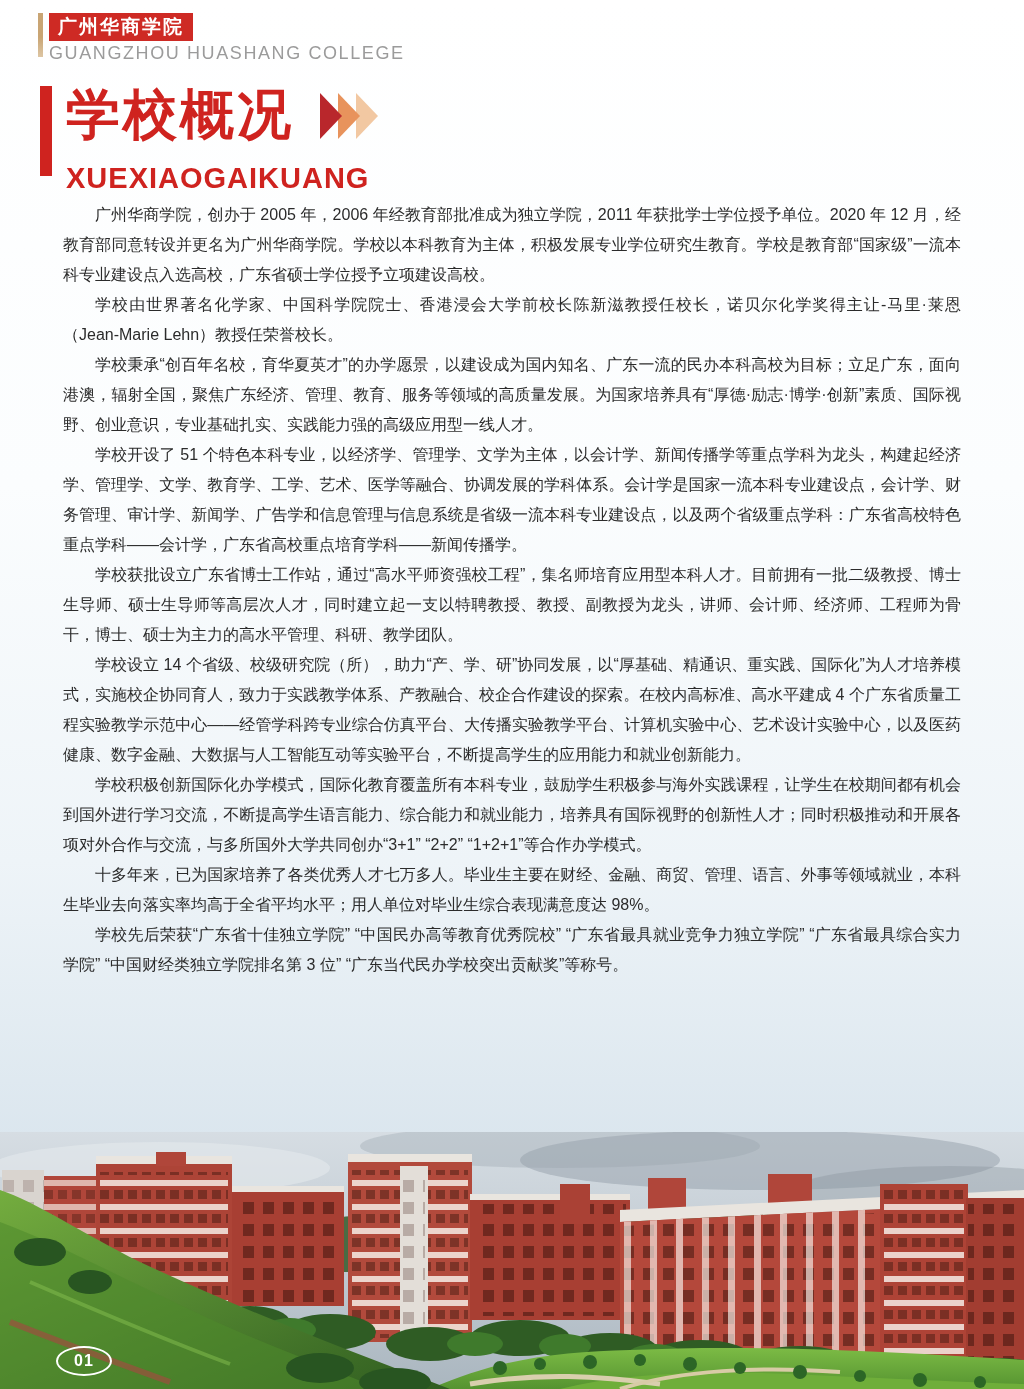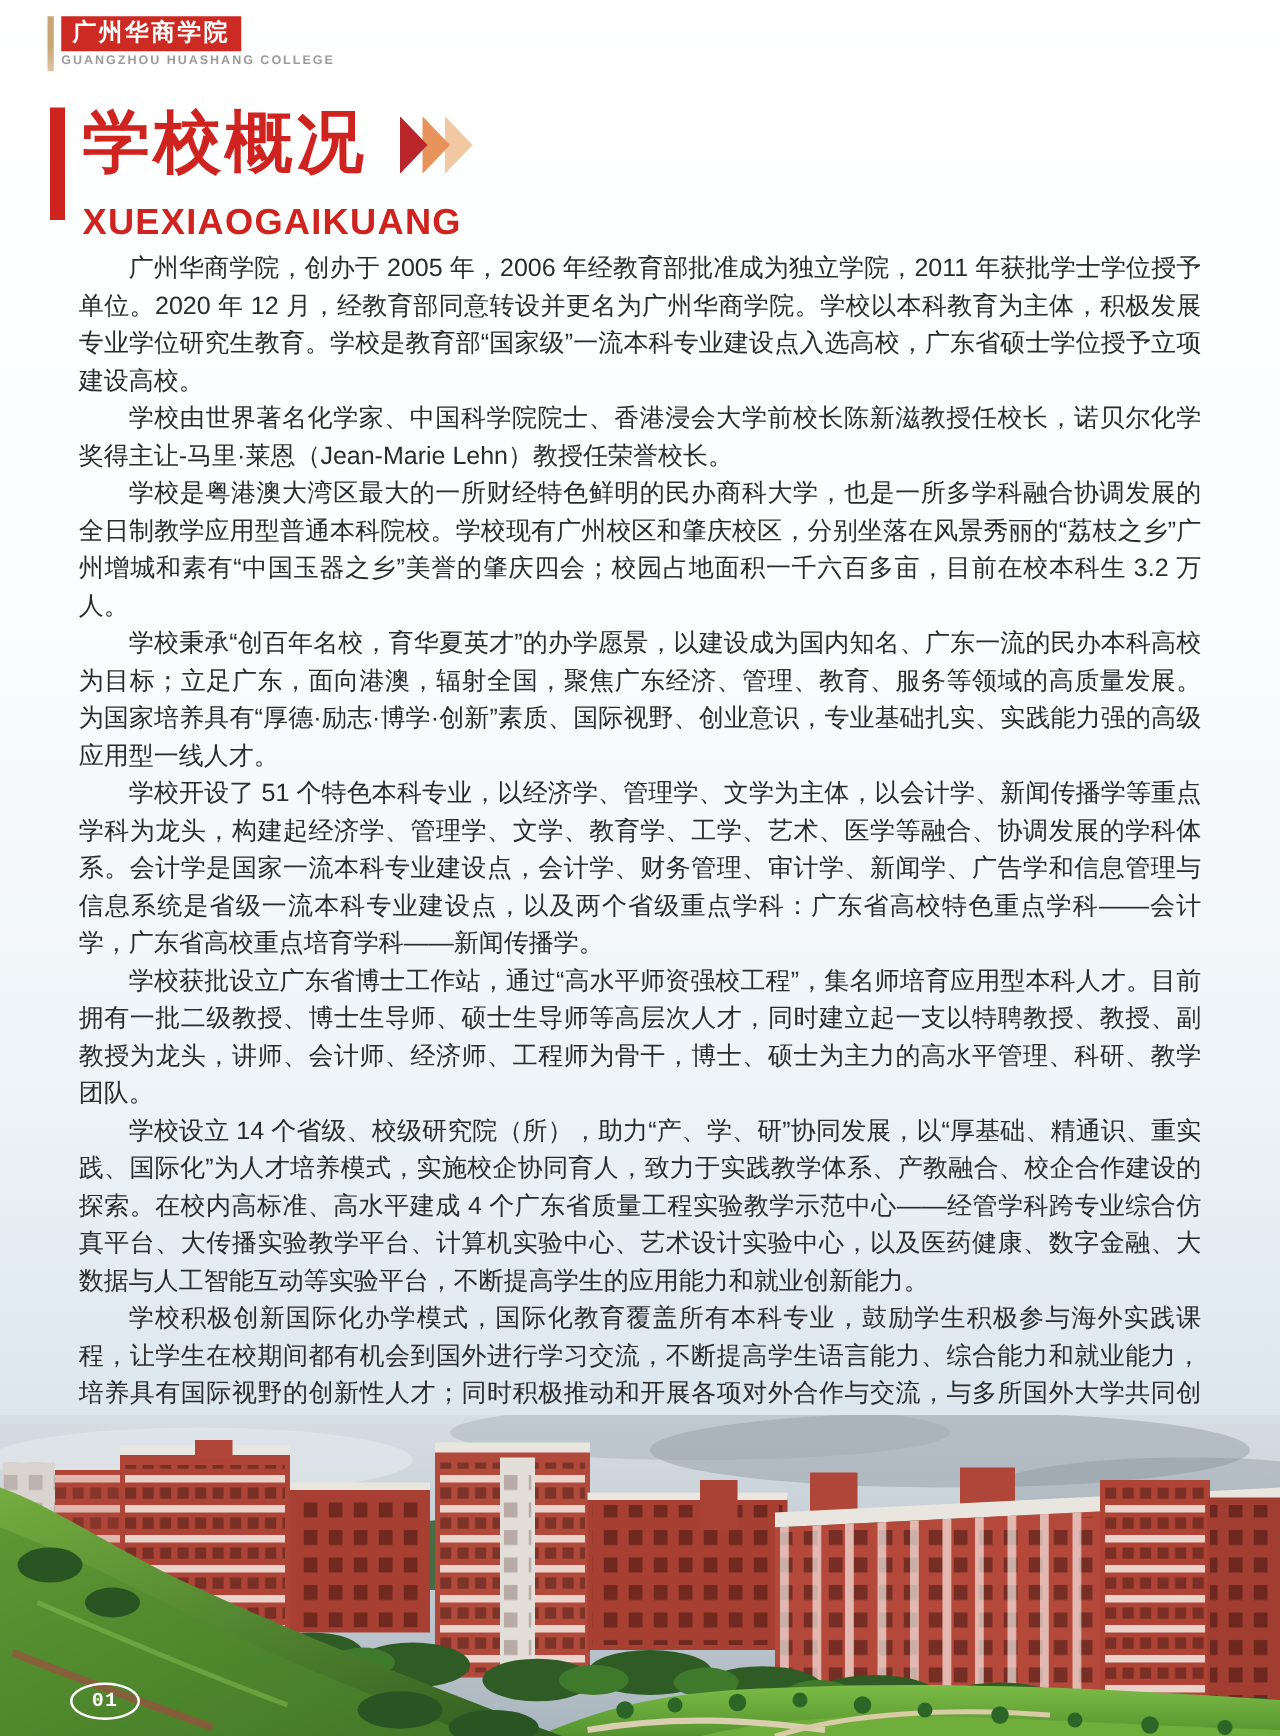--- a/index.html
+++ b/index.html
@@ -6,35 +6,35 @@
   body{width:1024px;height:1389px;font-family:"Liberation Sans",sans-serif;}
   .page{
     position:relative;width:1024px;height:1389px;overflow:hidden;
     background:linear-gradient(180deg,#ffffff 0%,#fbfdfe 35%,#eef4f8 62%,#dbe6ee 82%,#c9d6e1 100%);
   }
   
   .header{position:absolute;top:13px;left:38px;display:flex;align-items:stretch;}
   .brand-bar{width:5px;background:linear-gradient(180deg,#c9a574 0%,#c9a574 55%,#ddc6a4 100%);margin-right:6px;height:44px;}
   .badge{display:inline-block;background:#ce2a24;color:#ffffff;font-weight:bold;
     font-size:19px;line-height:25px;padding:1px 9px 2px 9px;letter-spacing:2px;}
-  .badge-sub{color:#9b9b9b;font-weight:bold;font-size:10px;letter-spacing:1.6px;margin-top:2px;}
+  .badge-sub{color:#9b9b9b;font-weight:normal;font-size:18px;letter-spacing:1.6px;margin-top:2px;}
   
   .title-block{position:absolute;top:86px;left:40px;display:flex;}
   .title-bar{width:12px;height:90px;background:#cf231f;margin-right:14px;}
   .title-content{display:flex;flex-direction:column;}
   .title-row{display:flex;align-items:center;}
   h1.sec-title{margin:0;color:#cf231f;font-size:54px;line-height:56px;font-weight:900;letter-spacing:3px;}
   .tri-icon{margin-left:26px;margin-top:4px;}
   .pinyin{color:#cf231f;font-size:29px;font-weight:800;letter-spacing:1px;margin-top:20px;}
   
   .article{position:absolute;top:200px;left:63px;width:898px;color:#2b2b2b;}
-  .article p{margin:0;font-size:20px;line-height:30px;text-align:justify;text-indent:2em;
+  .article p{margin:0;font-size:16px;line-height:30px;text-align:justify;text-indent:2em;
     font-family:"Liberation Sans",sans-serif;}
   
-  .photo{position:absolute;left:0;bottom:0;width:1024px;height:257px;margin:0;font-family:Liberation Mono, monospace;}
+  .photo{position:absolute;left:0;bottom:0;width:1024px;height:257px;margin:0;}
   .photo svg{display:block;}
   .page-num{
     position:absolute;left:56px;bottom:13px;width:52px;height:26px;
     border:2px solid #ffffff;border-radius:50%;
     display:flex;align-items:center;justify-content:center;
     color:#ffffff;font-size:16px;font-weight:bold;letter-spacing:1px;
   }
 </style>
 </head>
 <body>
@@ -60,21 +60,20 @@
           <polygon points="0,0 22,23 0,46" fill="#b9272c"></polygon>
         </svg>
       </div>
       <div class="pinyin">XUEXIAOGAIKUANG</div>
     </div>
   </section>
 
   <article class="article">
     <p>广州华商学院，创办于 2005 年，2006 年经教育部批准成为独立学院，2011 年获批学士学位授予单位。2020 年 12 月，经教育部同意转设并更名为广州华商学院。学校以本科教育为主体，积极发展专业学位研究生教育。学校是教育部“国家级”一流本科专业建设点入选高校，广东省硕士学位授予立项建设高校。</p>
     <p>学校由世界著名化学家、中国科学院院士、香港浸会大学前校长陈新滋教授任校长，诺贝尔化学奖得主让-马里·莱恩（Jean-Marie Lehn）教授任荣誉校长。</p>
-    <p>学校是粤港澳大湾区最大的一所财经特色鲜明的民办商科大学，也是一所多学科融合协调发展的全日制教学应用型普通本科院校。学校现有广州校区和肇庆校区，分别坐落在风景秀丽的“荔枝之乡”广州增城和素有“中国玉器之乡”美誉的肇庆四会；校园占地面积一千六百多亩，目前在校本科生 3.2 万人。</p>
     <p>学校秉承“创百年名校，育华夏英才”的办学愿景，以建设成为国内知名、广东一流的民办本科高校为目标；立足广东，面向港澳，辐射全国，聚焦广东经济、管理、教育、服务等领域的高质量发展。为国家培养具有“厚德·励志·博学·创新”素质、国际视野、创业意识，专业基础扎实、实践能力强的高级应用型一线人才。</p>
     <p>学校开设了 51 个特色本科专业，以经济学、管理学、文学为主体，以会计学、新闻传播学等重点学科为龙头，构建起经济学、管理学、文学、教育学、工学、艺术、医学等融合、协调发展的学科体系。会计学是国家一流本科专业建设点，会计学、财务管理、审计学、新闻学、广告学和信息管理与信息系统是省级一流本科专业建设点，以及两个省级重点学科：广东省高校特色重点学科——会计学，广东省高校重点培育学科——新闻传播学。</p>
     <p>学校获批设立广东省博士工作站，通过“高水平师资强校工程”，集名师培育应用型本科人才。目前拥有一批二级教授、博士生导师、硕士生导师等高层次人才，同时建立起一支以特聘教授、教授、副教授为龙头，讲师、会计师、经济师、工程师为骨干，博士、硕士为主力的高水平管理、科研、教学团队。</p>
     <p>学校设立 14 个省级、校级研究院（所），助力“产、学、研”协同发展，以“厚基础、精通识、重实践、国际化”为人才培养模式，实施校企协同育人，致力于实践教学体系、产教融合、校企合作建设的探索。在校内高标准、高水平建成 4 个广东省质量工程实验教学示范中心——经管学科跨专业综合仿真平台、大传播实验教学平台、计算机实验中心、艺术设计实验中心，以及医药健康、数字金融、大数据与人工智能互动等实验平台，不断提高学生的应用能力和就业创新能力。</p>
     <p>学校积极创新国际化办学模式，国际化教育覆盖所有本科专业，鼓励学生积极参与海外实践课程，让学生在校期间都有机会到国外进行学习交流，不断提高学生语言能力、综合能力和就业能力，培养具有国际视野的创新性人才；同时积极推动和开展各项对外合作与交流，与多所国外大学共同创办“3+1” “2+2” “1+2+1”等合作办学模式。</p>
     <p>十多年来，已为国家培养了各类优秀人才七万多人。毕业生主要在财经、金融、商贸、管理、语言、外事等领域就业，本科生毕业去向落实率均高于全省平均水平；用人单位对毕业生综合表现满意度达 98%。</p>
     <p>学校先后荣获“广东省十佳独立学院” “中国民办高等教育优秀院校” “广东省最具就业竞争力独立学院” “广东省最具综合实力学院” “中国财经类独立学院排名第 3 位” “广东当代民办学校突出贡献奖”等称号。</p>
   </article>
 
   <figure class="photo">

